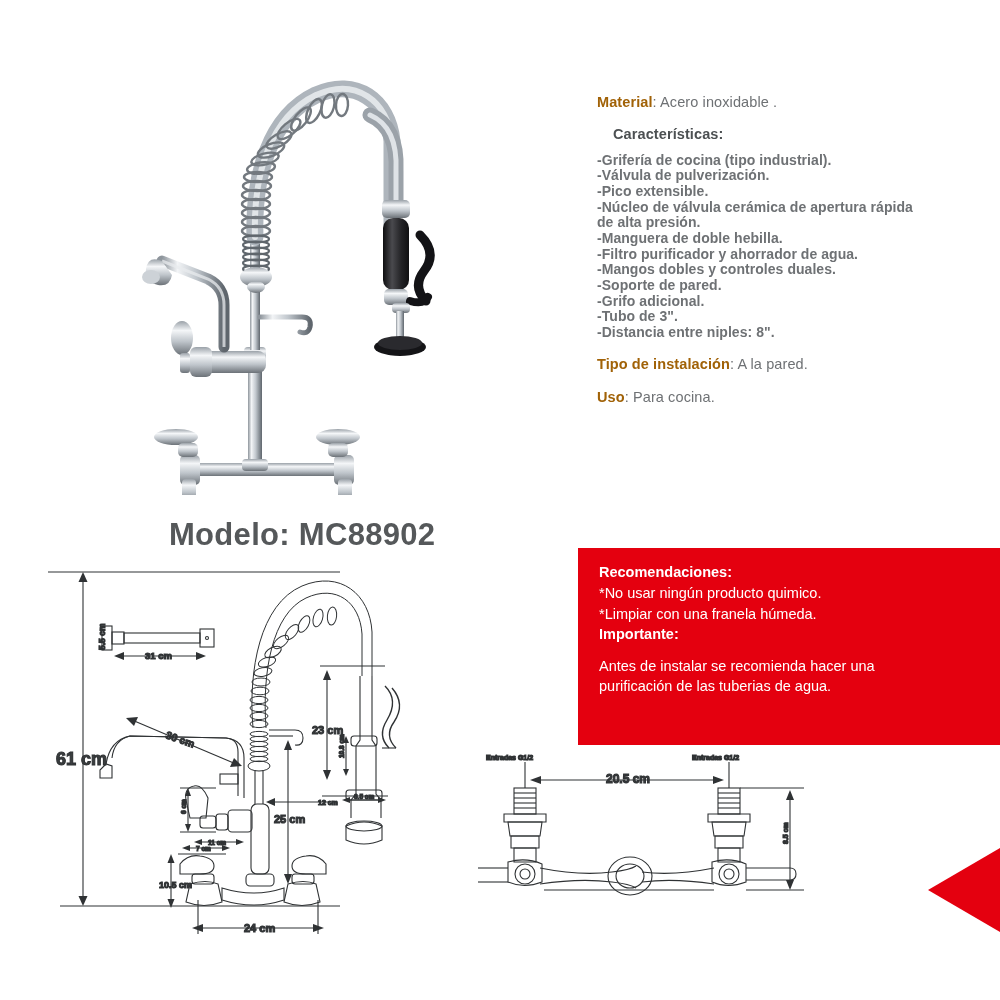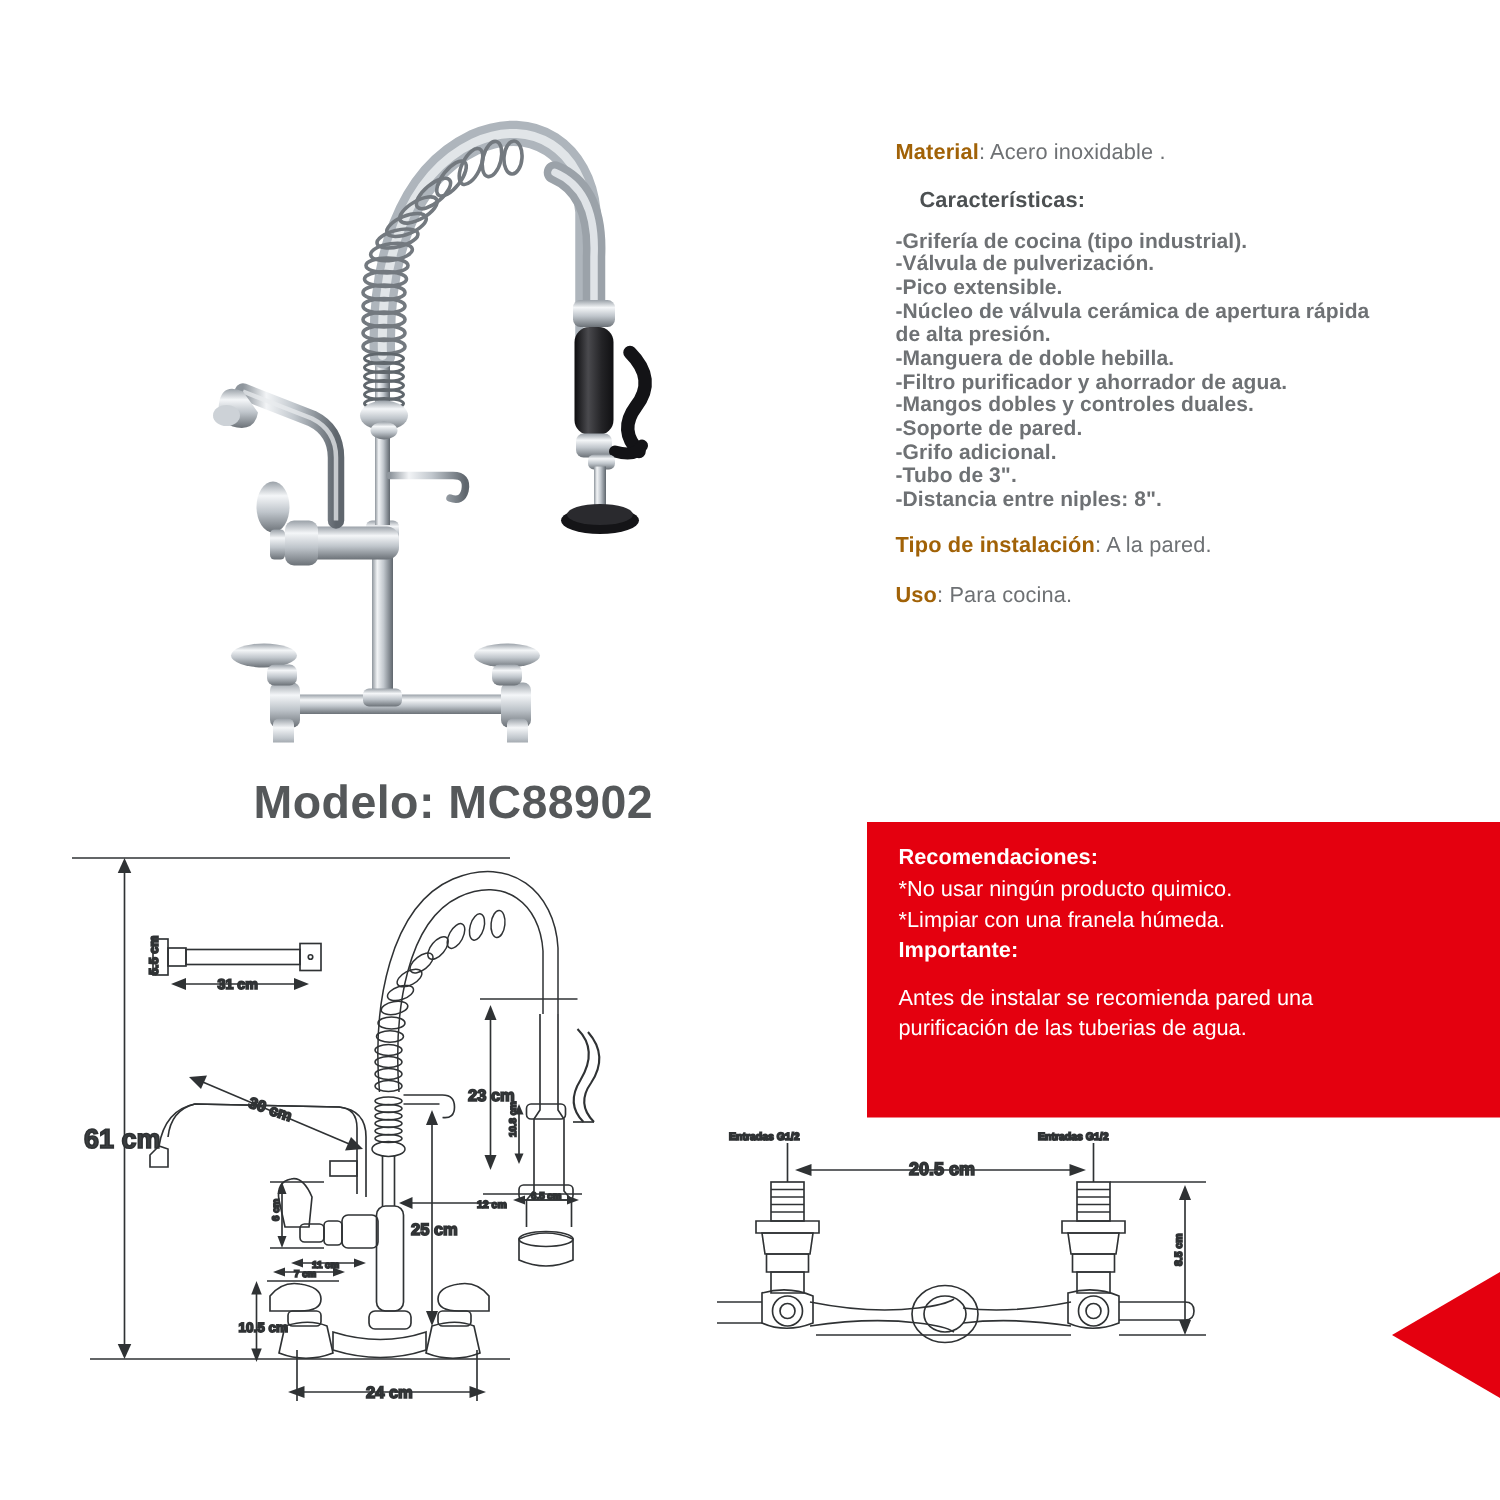--- a/index.html
+++ b/index.html
@@ -305,21 +305,21 @@
     <p class="spec-line">
       <b>Uso</b><span>: Para cocina.</span>
     </p>
   </div>
 
   <div class="red-box">
     <p class="rb-title">Recomendaciones:</p>
     <p class="rb-item">*No usar ningún producto quimico.</p>
     <p class="rb-item">*Limpiar con una franela húmeda.</p>
     <p class="rb-title">Importante:</p>
-    <p class="rb-para">Antes de instalar se recomienda pared una</p>
+    <p class="rb-para">Antes de instalar se recomienda hacer una</p>
     <p class="rb-item">purificación de las tuberias de agua.</p>
   </div>
 
   <div class="red-arrow"></div>
 
   <div class="dwg-main">
     <svg width="420" height="400" viewBox="0 0 420 400" xmlns="http://www.w3.org/2000/svg" stroke="#2f3234" fill="none" stroke-width="1.1">
 
       <line x1="8" y1="14" x2="300" y2="14"></line>
 

